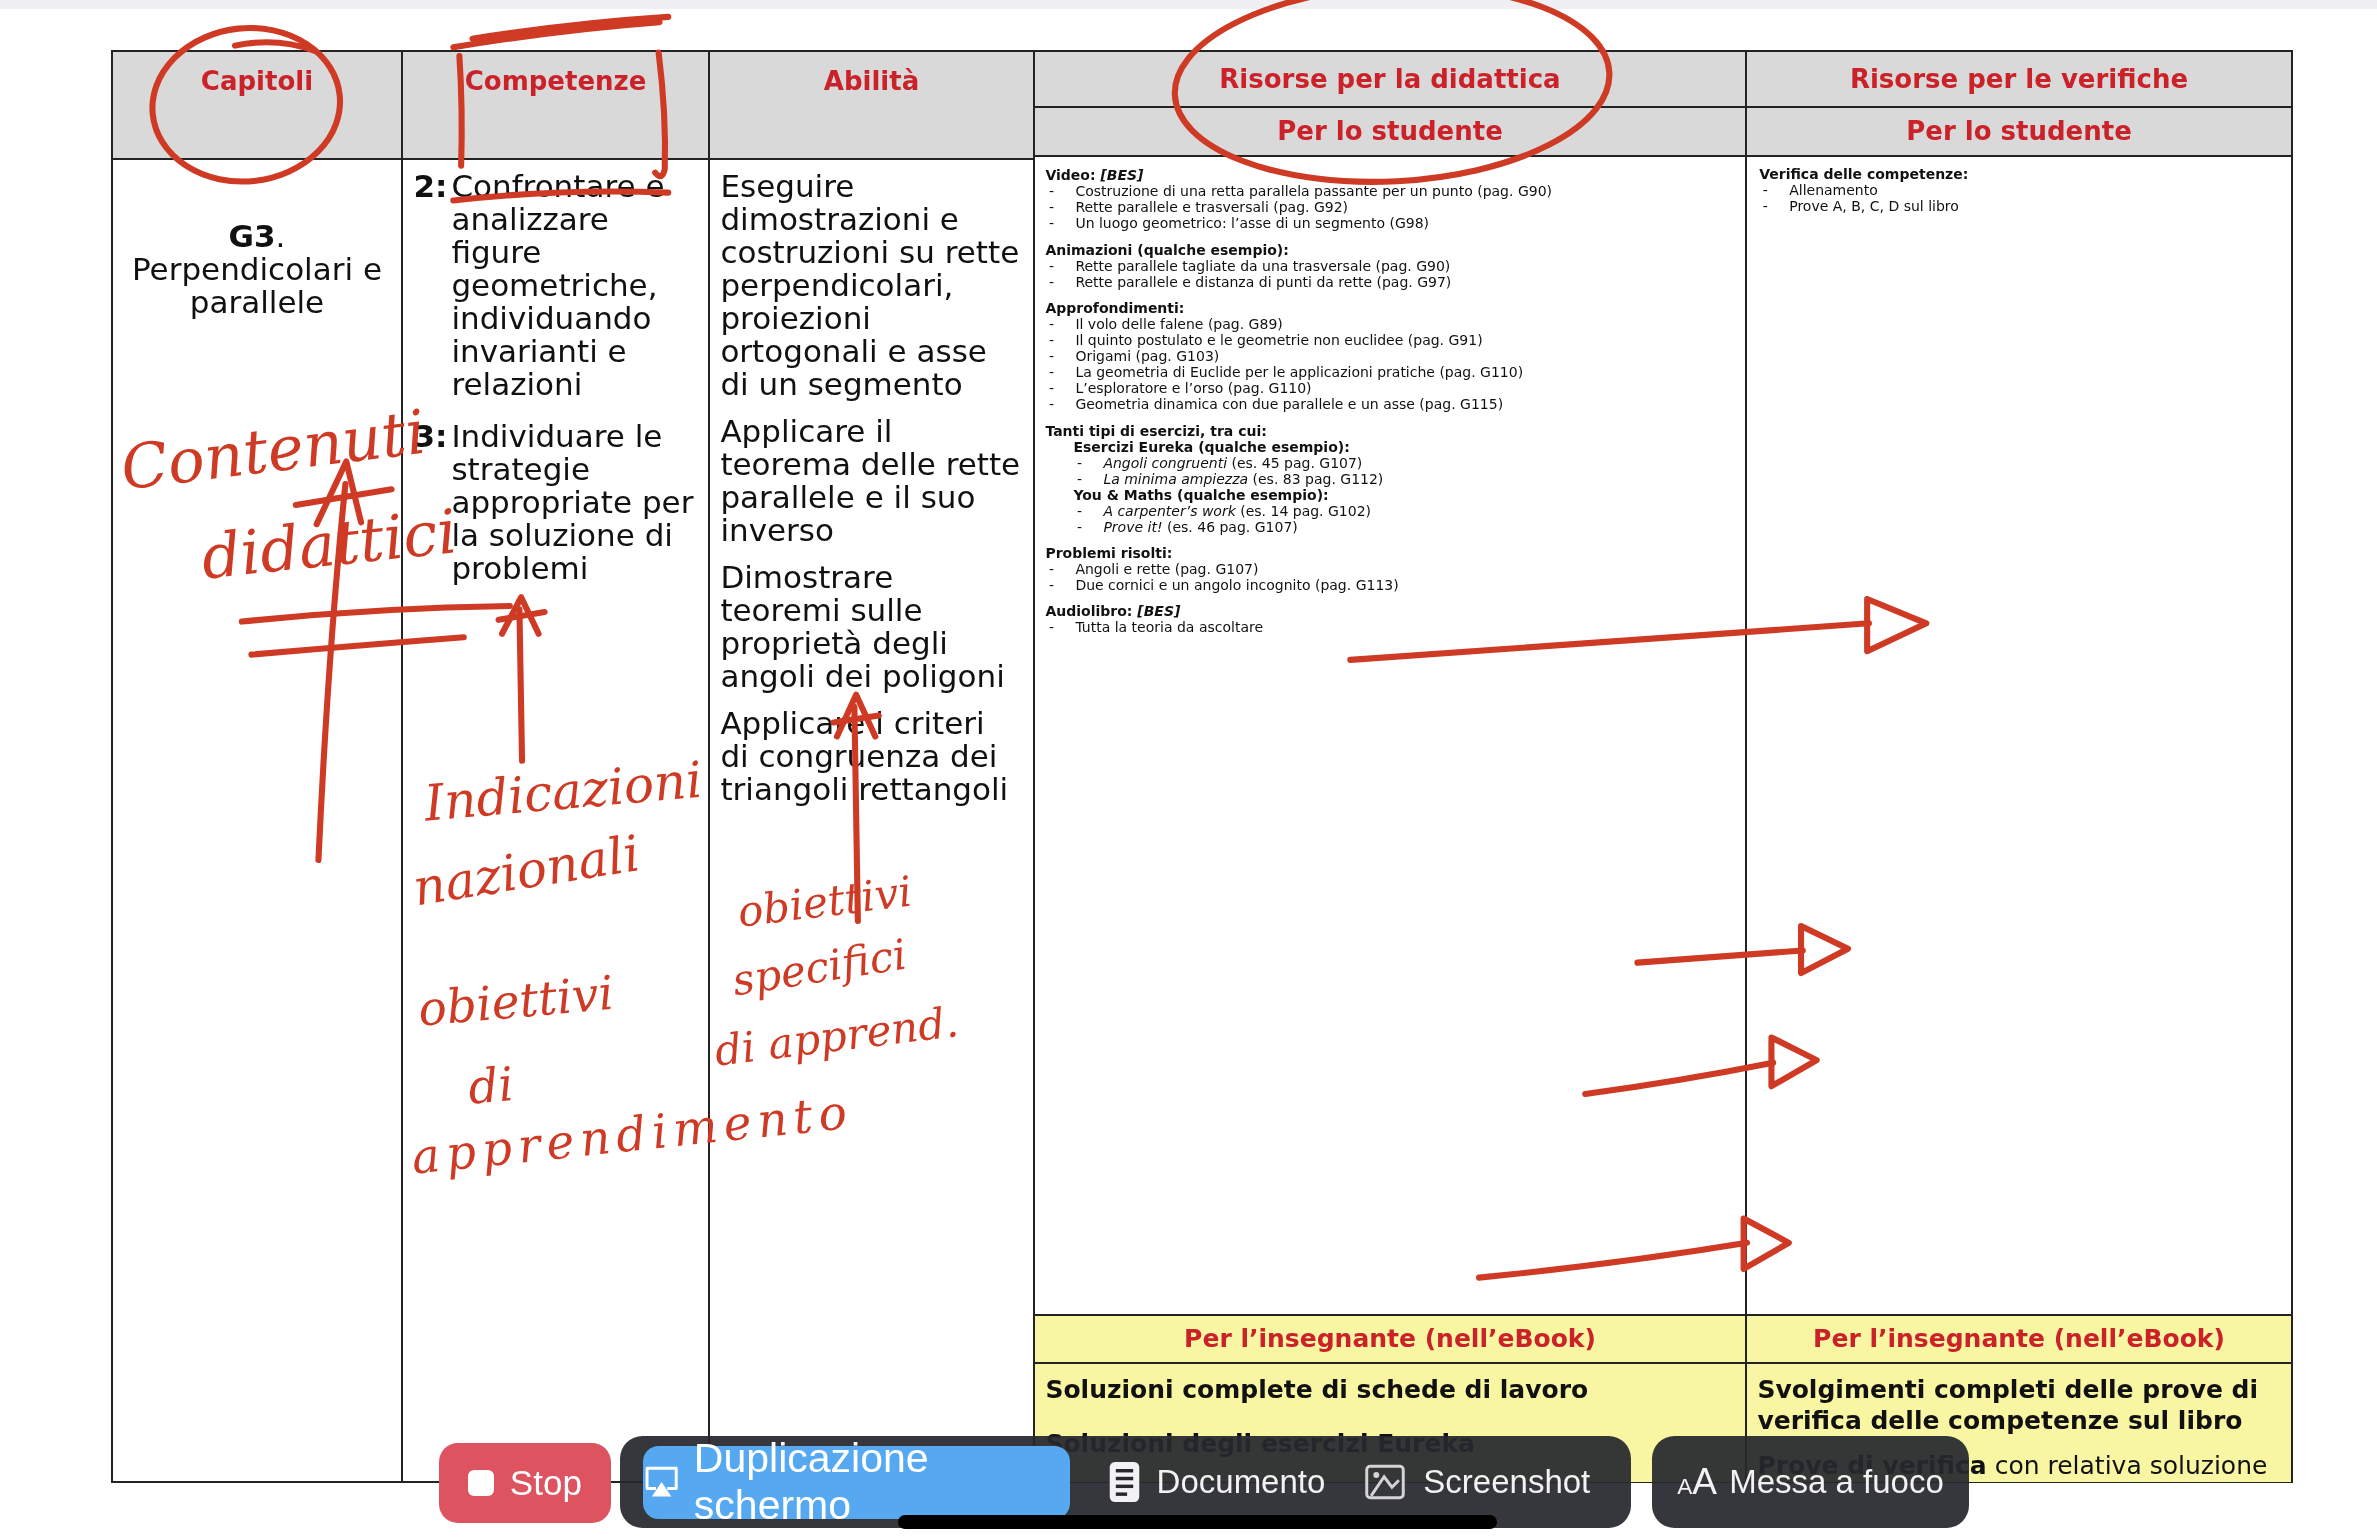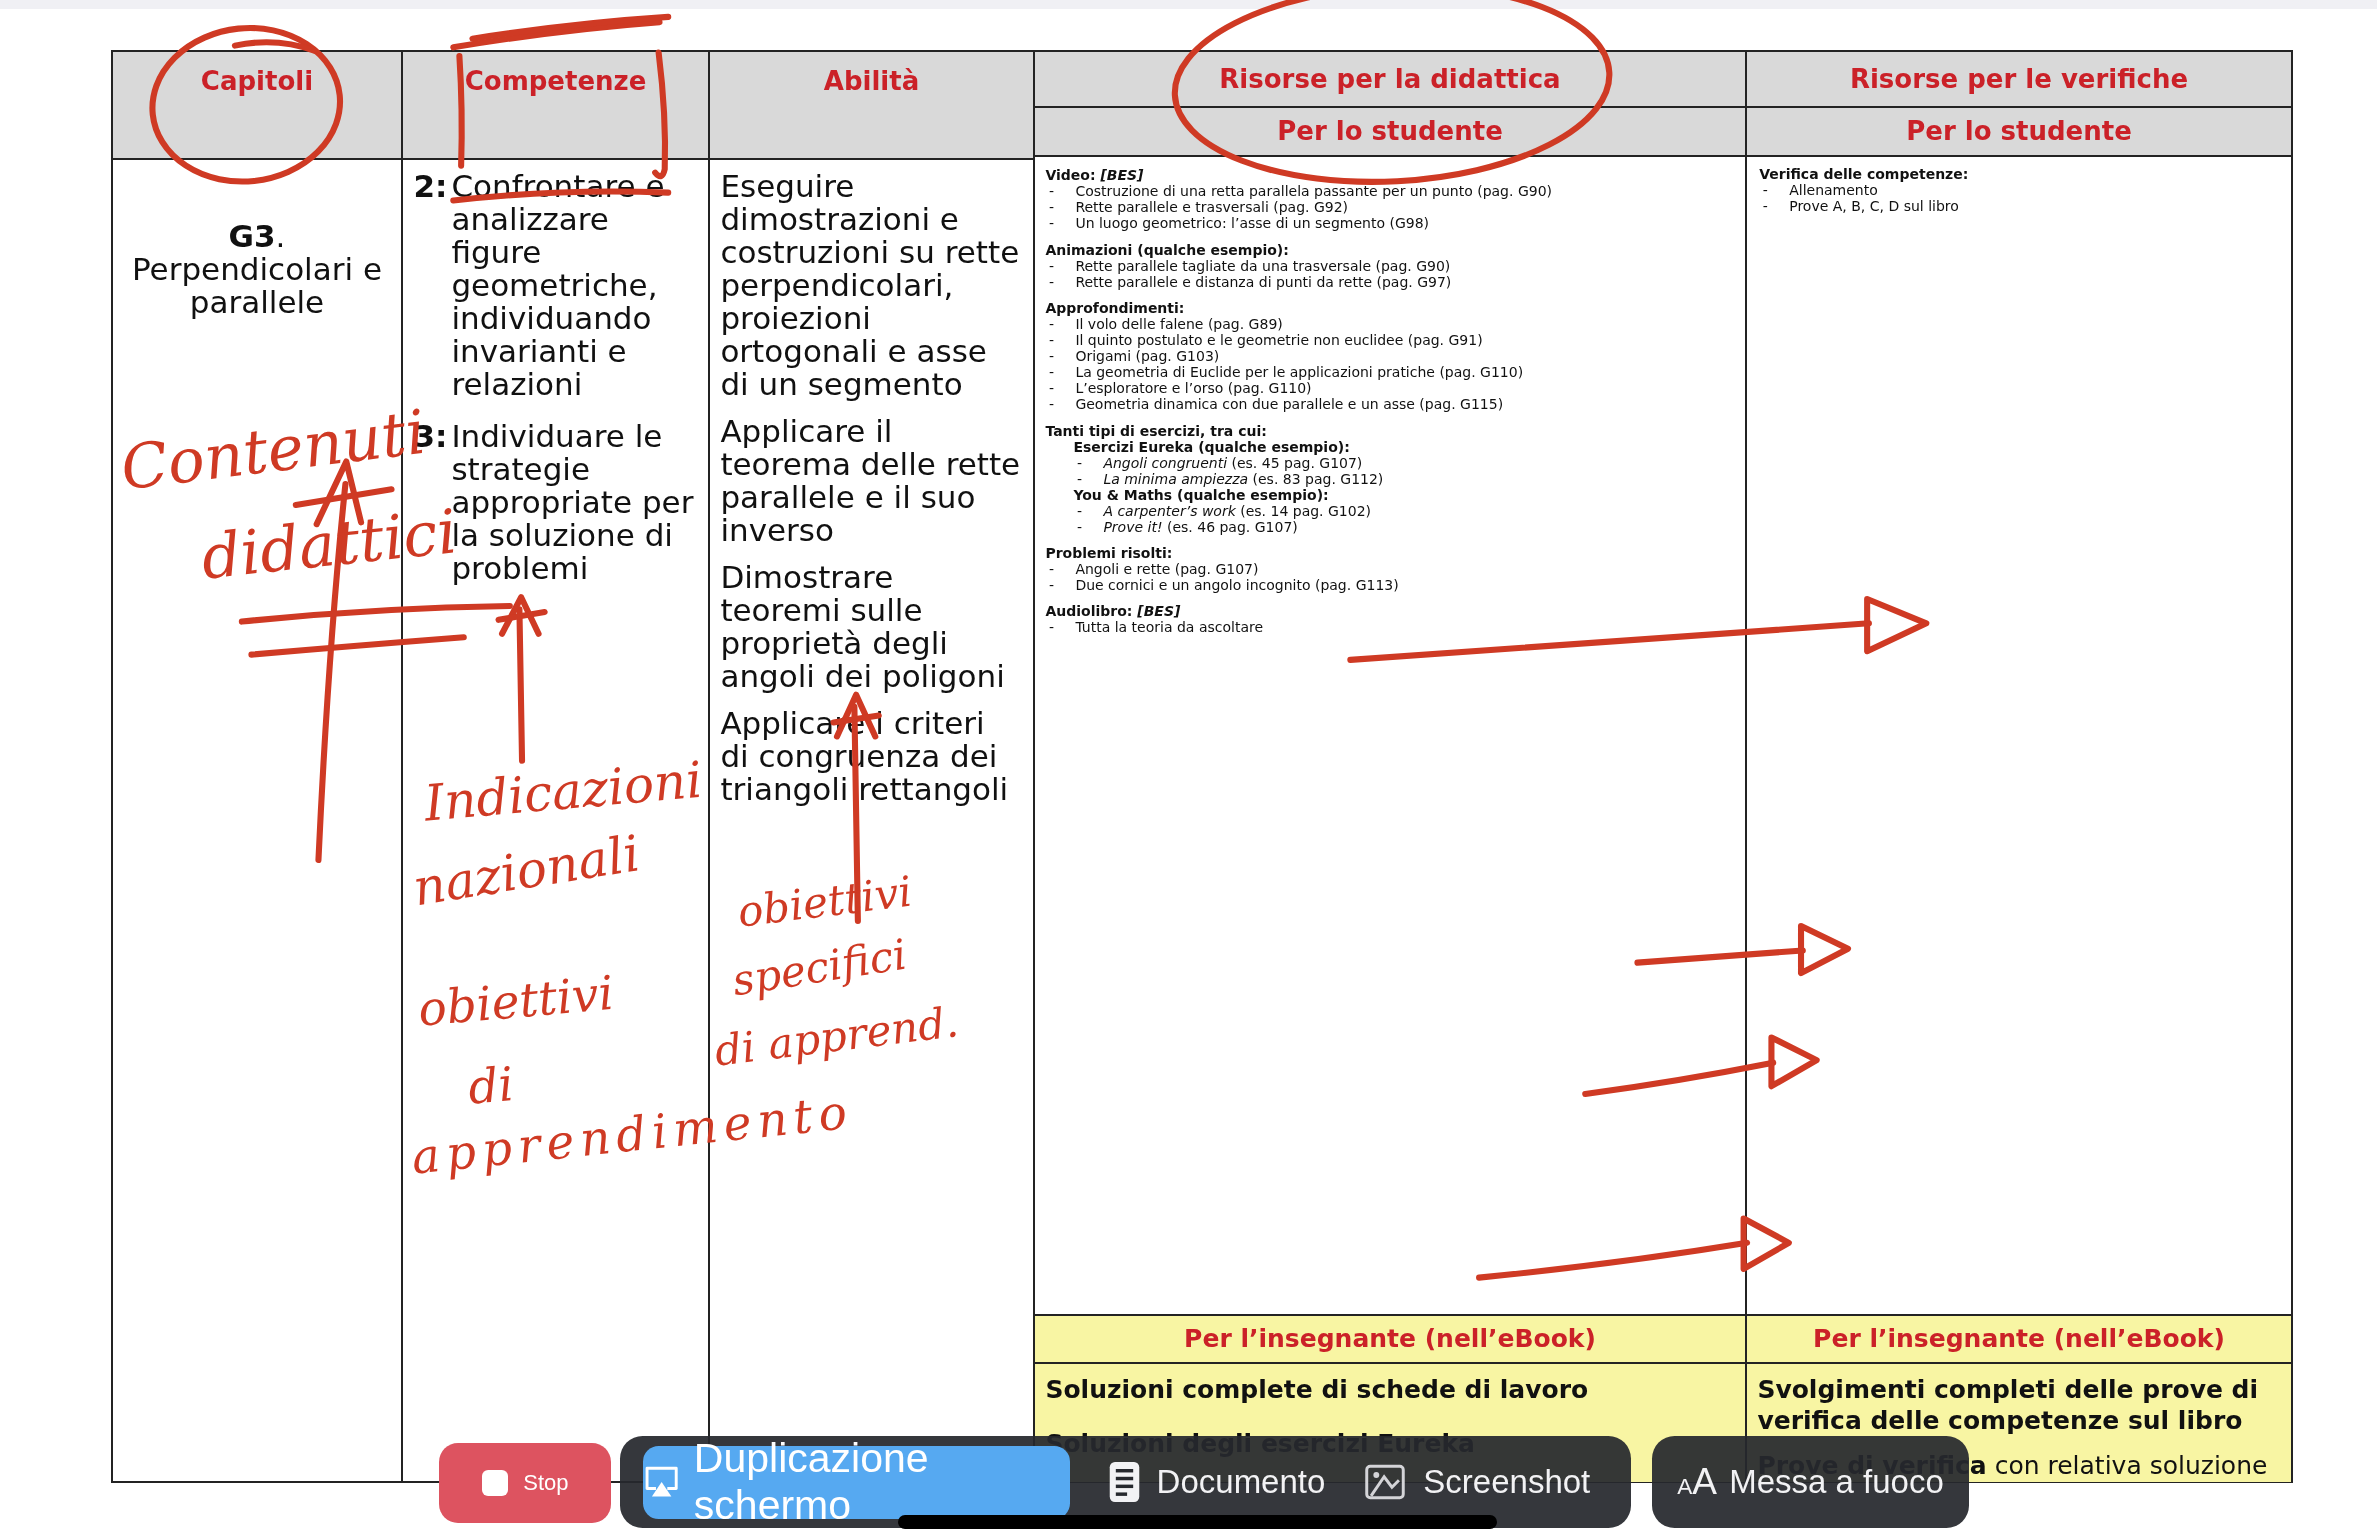--- a/index.html
+++ b/index.html
@@ -51,21 +51,21 @@
   .ink{position:absolute;left:0;top:0;width:2377px;height:1539px;pointer-events:none;z-index:5;}
   .hw{position:absolute;color:#cf3a24;font-family:"DejaVu Serif",serif;font-style:italic;
       white-space:nowrap;pointer-events:none;z-index:6;transform-origin:left top;}
 
   
   .toolbar{position:absolute;left:0;top:0;width:2377px;height:1539px;z-index:10;pointer-events:none;
            font-family:"Liberation Sans",sans-serif;}
   .toolbar > *{pointer-events:auto;}
   .stop-btn{position:absolute;left:439px;top:1443px;width:172px;height:80px;background:#dd5360;
             border-radius:19px;display:flex;align-items:center;justify-content:center;gap:15.7px;
-            color:#fff;font-size:22px;}
+            color:#fff;font-size:35px;}
   .stop-square{width:26px;height:26px;background:#fff;border-radius:6.1px;}
   .pill{position:absolute;background:rgba(38,40,45,0.93);border-radius:22.6px;display:flex;
         align-items:center;color:#f2f2f4;font-size:33px;}
   .pill1{left:620px;top:1436px;width:1011px;height:92px;padding:0 22.6px;box-sizing:border-box;gap:38px;}
   .pill2{left:1652px;top:1436px;width:317px;height:92px;justify-content:center;gap:12.2px;}
   .mirror-btn{background:#56a9f1;border-radius:15.7px;height:73px;width:427px;flex:none;display:flex;
               align-items:center;justify-content:center;gap:14px;color:#fff;font-size:41px;}
   .tb-item{display:flex;align-items:center;gap:16px;}
   .aa{display:flex;align-items:baseline;}
   .aa .a-small{font-size:22.6px;} .aa .a-big{font-size:37px;}

